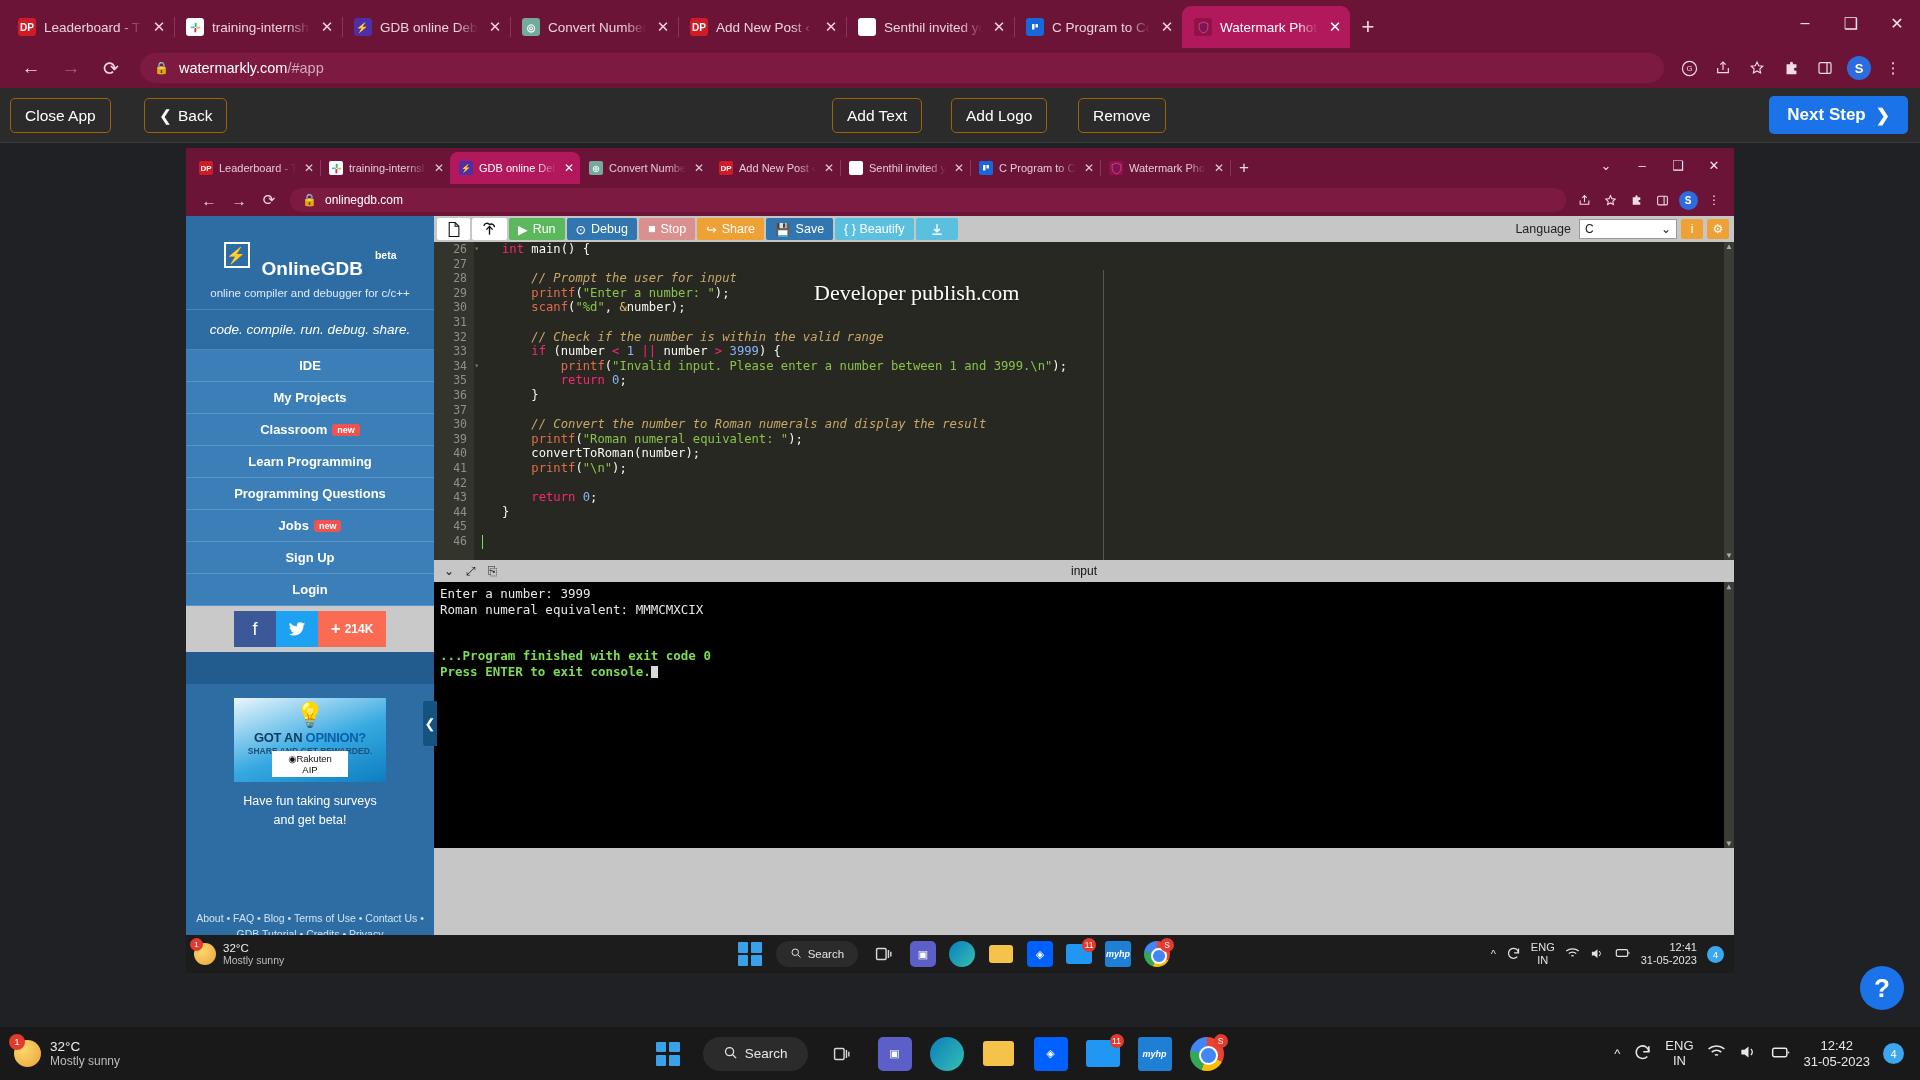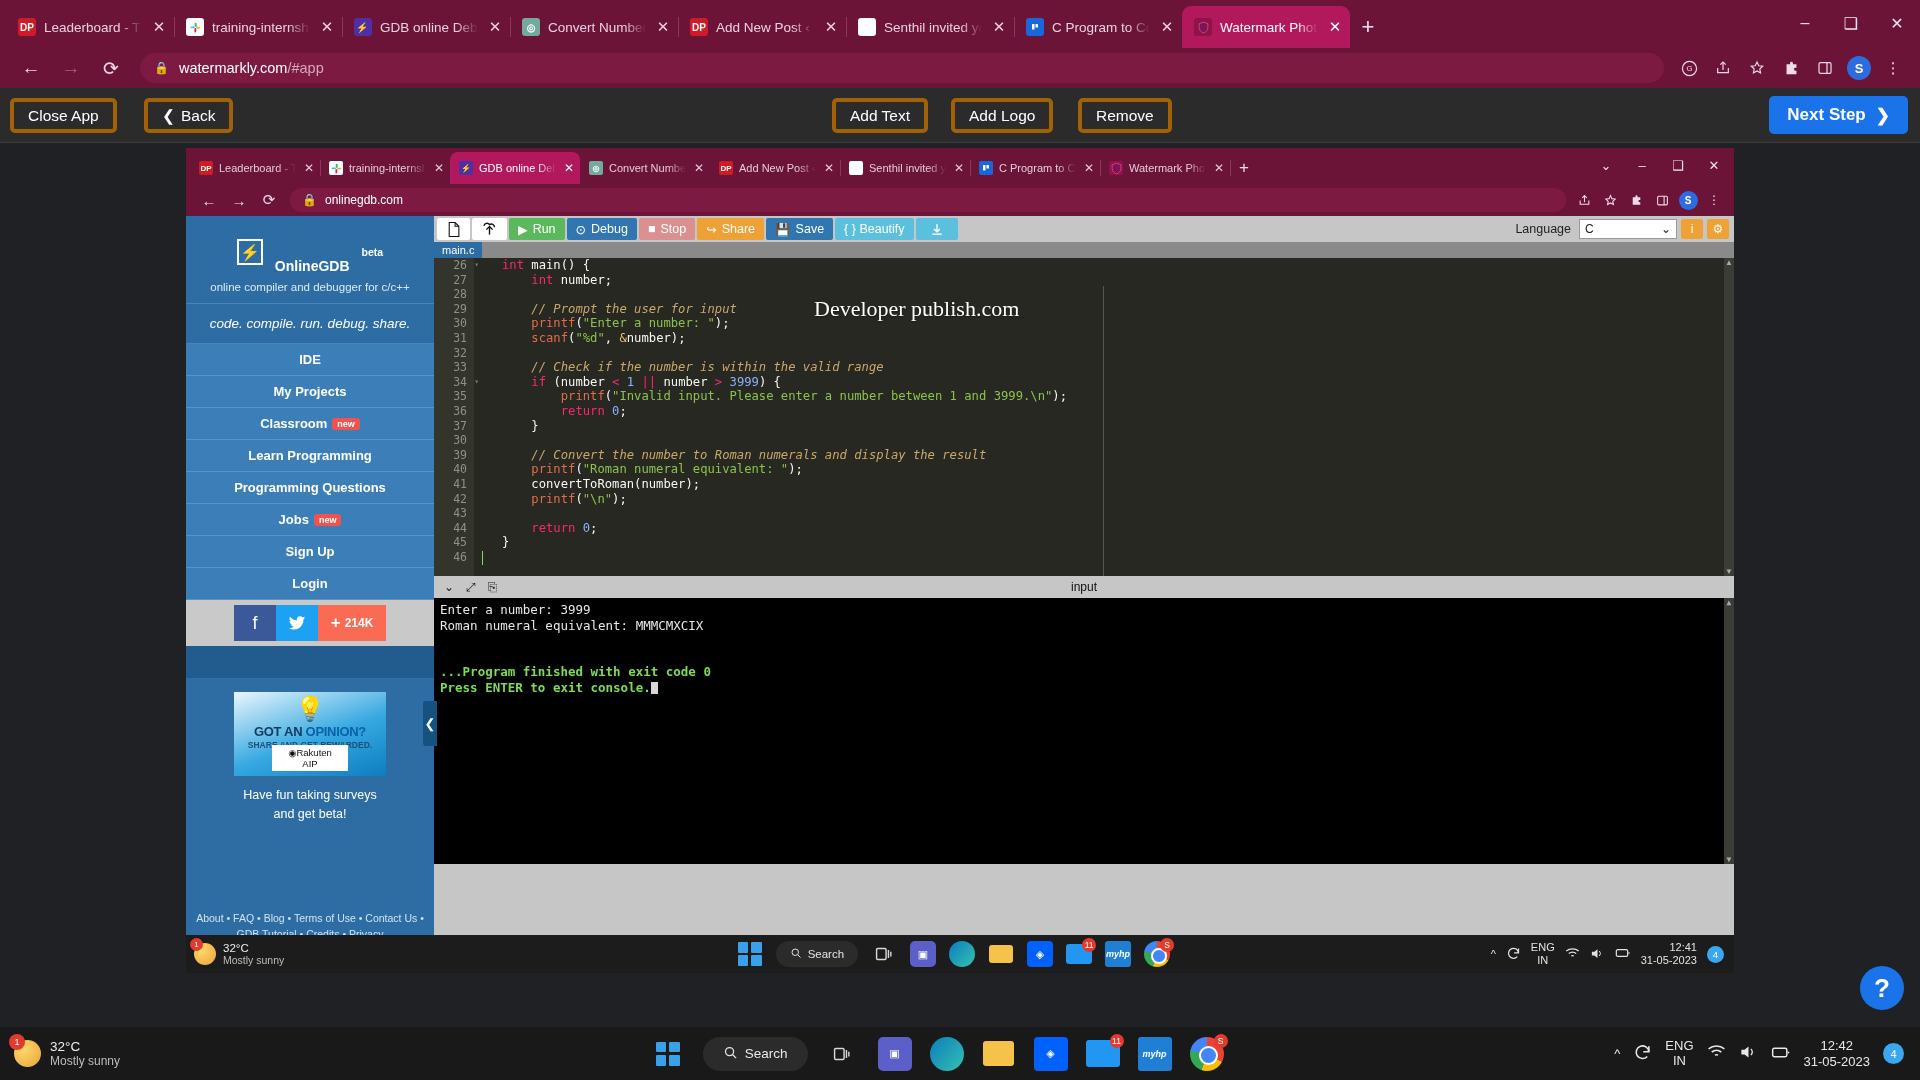--- a/index.html
+++ b/index.html
@@ -37,21 +37,21 @@
   .urltext .grey { color:#d4a9bd; }
   .obicons { display:flex; align-items:center; gap:4px; }
   .obicons div { width:30px; height:30px; display:flex; align-items:center; justify-content:center;
     color:#f3e2ea; font-size:15px; }
   .avatar-s { width:24px;height:24px;border-radius:50%;background:#2d6cdf;color:#fff;
     font-size:13px;display:flex;align-items:center;justify-content:center;font-weight:bold; }
 
   
   .appbar { position:absolute; left:0; top:88px; width:1920px; height:55px; background:#2b2b2b;
     border-bottom:1px solid #3a3a3a; }
-  .abtn { position:absolute; top:10px; height:35px; border:4px solid #a16207; border-radius:5px;
+  .abtn { position:absolute; top:10px; height:35px; border:1px solid #a16207; border-radius:5px;
     background:#2b2b2b; color:#fff; font-size:15.5px; display:flex; align-items:center;
     justify-content:center; gap:6px; padding:0 14px; }
   .abtn.close { left:10px; }
   .abtn.back { left:144px; }
   .abtn.addtext { left:832px; }
   .abtn.addlogo { left:951px; }
   .abtn.remove { left:1078px; }
   .nextstep { position:absolute; right:12px; top:8px; height:38px; background:#1a73e8; color:#fff;
     border-radius:5px; font-size:17px; font-weight:bold; display:flex; align-items:center;
     gap:10px; padding:0 18px; }
@@ -90,21 +90,21 @@
   .i-avatar { width:19px;height:19px;border-radius:50%;background:#2d6cdf;color:#fff;font-size:10px;
     display:flex;align-items:center;justify-content:center;font-weight:bold; }
 
   
   .gdb { position:absolute; left:0; top:68px; width:1548px; height:757px; background:#2e6da4; }
   .gdb-side { position:absolute; left:0; top:0; width:248px; height:757px; background:#2e6da4; }
   .gdb-logo { padding:14px 0 10px; text-align:center; }
   .gdb-logo .row { display:flex; align-items:center; justify-content:center; gap:12px; }
   .boltbox { width:26px; height:26px; border:2px solid #fff; display:flex; align-items:center;
     justify-content:center; color:#fff; font-size:16px; }
-  .gdb-logo .nm { color:#fff; font-size:14px; font-weight:bold;margin-top:28px; }
+  .gdb-logo .nm { color:#fff; font-size:19px; font-weight:bold;margin-top:28px; }
   .gdb-logo .beta { color:#fff; font-size:10.5px; font-weight:bold; vertical-align:super; }
   .gdb-logo .sub { color:#dceaf6; font-size:11.5px; margin-top:7px; }
   .gdb-slogan { text-align:center; color:#fff; font-size:13.5px; font-style:italic;
     padding:12px 0; border-top:1px solid #4785bb; border-bottom:1px solid #4785bb; }
   .gdb-nav a { display:block; text-align:center; color:#fff; font-size:13px; font-weight:bold;
     padding:8px 4px; background:#3c7fb8; border-bottom:1px solid #5396c9; text-decoration:none; }
   .badge-new { background:#ef5350; color:#fff; font-size:9px; font-weight:bold; padding:1px 5px;
     border-radius:3px; margin-left:5px; vertical-align:1px; }
   .gdb-social { display:flex; justify-content:center; background:#c9c9c9; padding:5px 0; }
   .gdb-social div { height:36px; display:flex; align-items:center; justify-content:center; color:#fff;
@@ -622,23 +622,20 @@
           <span class="lang-lbl">Language</span>
           <div class="lang-sel">
             <span>C</span>
             <span>⌄</span>
           </div>
           <div class="info">i</div>
           <div class="gear">⚙</div>
         </div>
       </div>
 
-      <div class="filetab-row">
-        <div class="filetab">main.c</div>
-      </div>
 
       <div class="editor">
         <div class="gutter" id="ed-gutter">
             <div>26<span class="fold">▾</span></div>
             <div>27</div>
             <div>28</div>
             <div>29</div>
             <div>30</div>
             <div>31</div>
             <div>32</div>
@@ -652,21 +649,20 @@
             <div>40</div>
             <div>41</div>
             <div>42</div>
             <div>43</div>
             <div>44</div>
             <div>45</div>
             <div>46</div>
           </div>
         <div class="codearea" id="ed-code">
             <div class="ln"><span class="k">int</span> <span class="pl">main</span>() {</div>
-            <div class="ln">    <span class="k">int</span> number;</div>
             <div class="ln">&nbsp;</div>
             <div class="ln">    <span class="cm">// Prompt the user for input</span></div>
             <div class="ln">    <span class="fn">printf</span>(<span class="st">"Enter a number: "</span>);</div>
             <div class="ln">    <span class="fn">scanf</span>(<span class="st">"%d"</span>, <span class="ky">&amp;</span>number);</div>
             <div class="ln">&nbsp;</div>
             <div class="ln">    <span class="cm">// Check if the number is within the valid range</span></div>
             <div class="ln">    <span class="k">if</span> (number <span class="op">&lt;</span> <span class="nu">1</span> <span class="op">||</span> number <span class="op">&gt;</span> <span class="nu">3999</span>) {</div>
             <div class="ln">        <span class="fn">printf</span>(<span class="st">"Invalid input. Please enter a number between 1 and 3999.\n"</span>);</div>
             <div class="ln">        <span class="k">return</span> <span class="nu">0</span>;</div>
             <div class="ln">    }</div>

